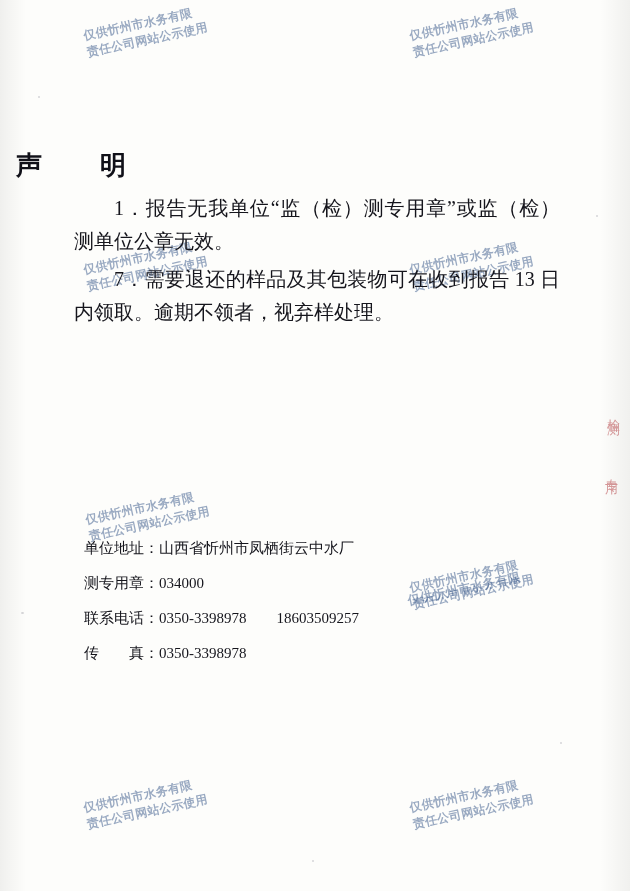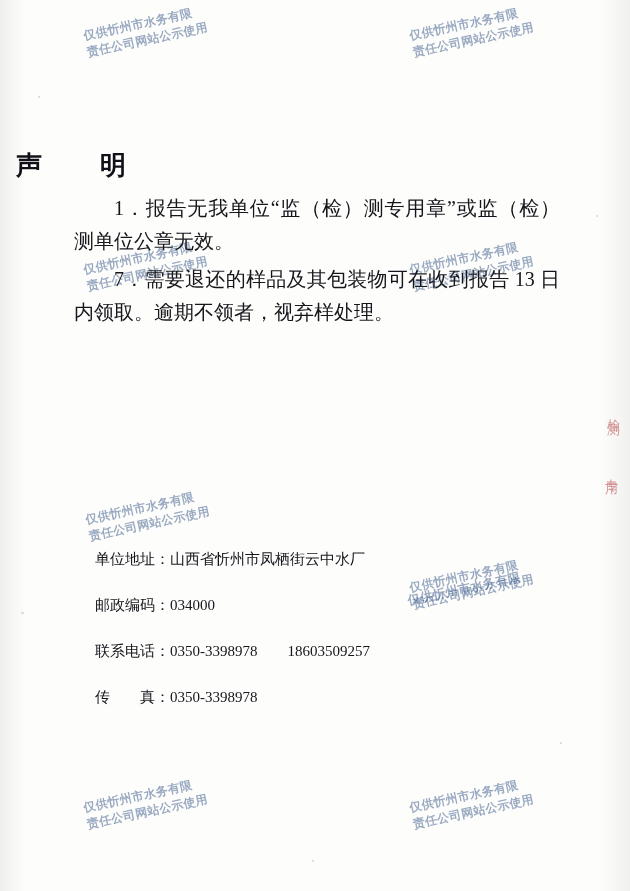--- a/index.html
+++ b/index.html
@@ -105,21 +105,21 @@
   .addr-block {
     position: absolute;
     top: 528px;
     left: 78px;
     width: 470px;
     font-size: 15px;
     line-height: 29px;
     color: #15151c;
   }
   .addr-line {
-    margin: 17px;
+    margin: 6px;
     white-space: pre;
   }
 
   
   .stamp-frag {
     position: absolute;
     color: #b3363a;
     opacity: 0.5;
     font-size: 13px;
     font-family: "Liberation Serif", "DejaVu Serif", serif;
@@ -194,21 +194,21 @@
 
     <div class="doc-title">声　明</div>
 
     <div class="body-block">
       <p class="para indent">1．报告无我单位“监（检）测专用章”或监（检）测单位公章无效。</p>
       <p class="para indent">7．需要退还的样品及其包装物可在收到报告 13 日内领取。逾期不领者，视弃样处理。</p>
     </div>
 
     <div class="addr-block">
       <p class="addr-line"><span>单位地址：</span><span>山西省忻州市凤栖街云中水厂</span></p>
-      <p class="addr-line"><span>邮政编码：</span><span>034000</span></p>
+      <p class="addr-line"><span>测专用章：</span><span>034000</span></p>
       <p class="addr-line"><span>联系电话：</span><span>0350-3398978　　18603509257</span></p>
       <p class="addr-line"><span>传　　真：</span><span>0350-3398978</span></p>
     </div>
 
   </div>
 
   <div class="stamp-frag" style="right:8px; top:408px;">检测</div>
   <div class="stamp-frag" style="right:10px; top:468px;">专用</div>
 
   <div class="speck" style="left:38px; top:96px; width:2px; height:2px;"></div>

